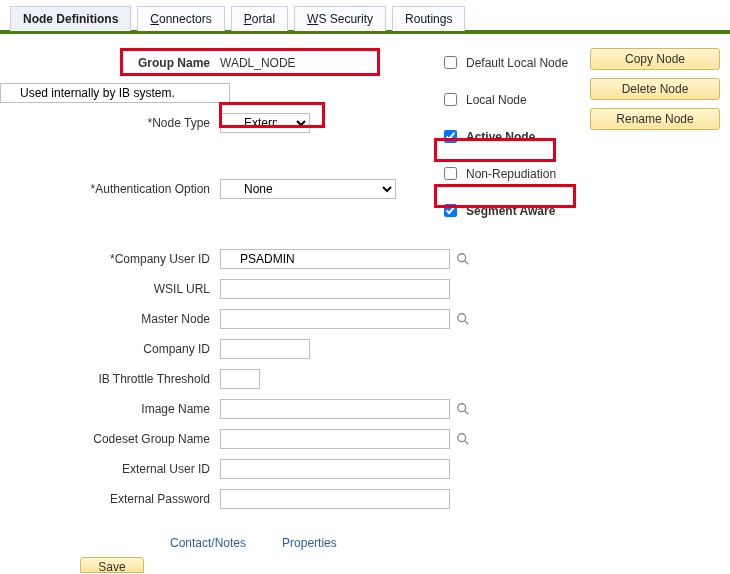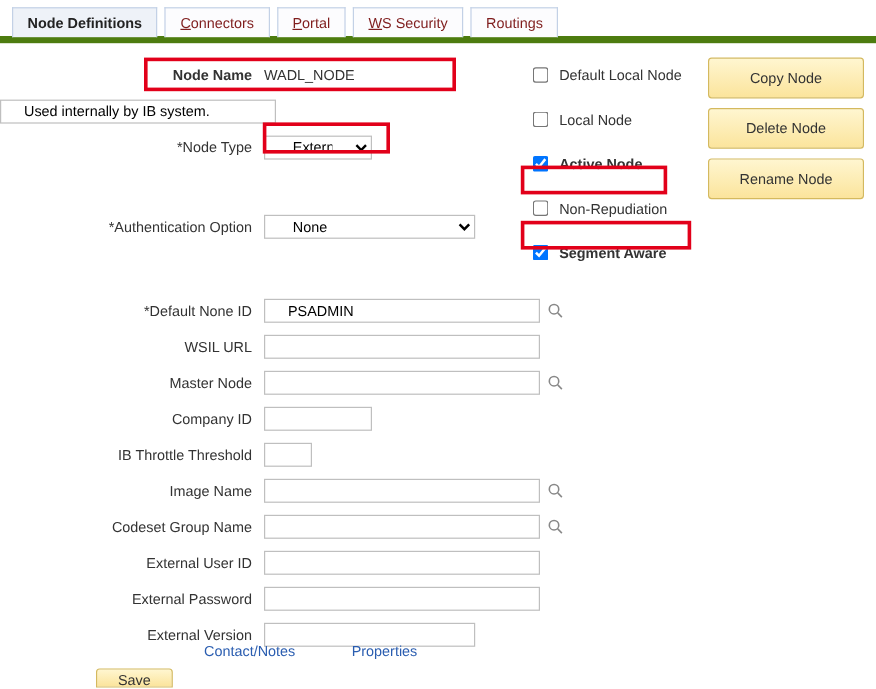--- a/index.html
+++ b/index.html
@@ -13,32 +13,32 @@
   }
   .page {
     position: relative;
     width: 730px;
     height: 574px;
   }
   
   .tabs {
     position: relative;
     height: 30px;
-    border-bottom: 6px solid #4d7c0f;
+    border-bottom: 4px solid #4d7c0f;
     display: flex;
     align-items: flex-end;
     padding-left: 10px;
   }
   .tab {
     border: 1px solid #c3d1e6;
     border-bottom: none;
     padding: 5px 12px;
     margin-right: 6px;
     background: #fcfcfe;
-    color: #7f1d1d;
+    color: #0f172a;
     font-size: 12px;
     cursor: pointer;
     position: relative;
     top: 1px;
   }
   .tab.active {
     background: #eef2f8;
     color: #222;
     font-weight: bold;
   }
@@ -49,21 +49,21 @@
   .actions {
     position: absolute;
     right: 10px;
     top: 48px;
     display: flex;
     flex-direction: column;
     gap: 8px;
   }
   .action-btn {
     width: 130px;
-    height: 34px;
+    height: 22px;
     background: linear-gradient(#fff6d0, #fbe49c);
     border: 1px solid #d4b95e;
     border-radius: 3px;
     color: #333;
     font-size: 12px;
     cursor: pointer;
     padding: 0;
   }
   
   .form {
@@ -142,21 +142,21 @@
     border: 3px solid #e2001a;
     box-sizing: border-box;
     pointer-events: none;
   }
   
   .links {
     position: absolute;
     left: 170px;
     bottom: 24px;
     display: flex;
-    gap: 47px;
+    gap: 36px;
   }
   .links a {
     color: #2a5db0;
     text-decoration: none;
     font-size: 12px;
   }
   .save-btn {
     position: absolute;
     left: 80px;
     bottom: 1px;
@@ -189,21 +189,21 @@
 
   <div class="actions">
     <button class="action-btn">Copy Node</button>
     <button class="action-btn">Delete Node</button>
     <button class="action-btn">Rename Node</button>
   </div>
 
   <div class="form">
 
     <div class="row">
-      <div class="lbl"><b>Node Name</b></div>
+      <div class="lbl"><b>Group Name</b></div>
       <div class="val">
           <span>WADL_NODE</span>
         </div>
     </div>
 
     <div class="row">
       <div class="val">
         <input type="text" class="txt w230" value="Used internally by IB system." style="">
       </div>
     </div>
@@ -220,21 +220,21 @@
     <div class="row" style="margin-top:36px;">
       <div class="lbl">*Authentication Option</div>
       <div class="val">
         <select class="sel w150">
           <option>None</option>
         </select>
       </div>
     </div>
 
     <div class="row" style="margin-top:40px;">
-      <div class="lbl">*Default None ID</div>
+      <div class="lbl">*Company User ID</div>
       <div class="val">
         <input type="text" class="txt w230" value="PSADMIN" style="">
         <span class="lookup">
           <svg viewBox="0 0 16 16" fill="none" stroke="#888" stroke-width="1.5">
               <circle cx="6.5" cy="6.5" r="4.5"></circle>
               <line x1="10" y1="10" x2="14" y2="14"></line>
             </svg>
         </span>
       </div>
     </div>
@@ -307,26 +307,20 @@
       </div>
     </div>
 
     <div class="row">
       <div class="lbl">External Password</div>
       <div class="val">
         <input type="text" class="txt w230" value="" style="">
       </div>
     </div>
 
-    <div class="row">
-      <div class="lbl">External Version</div>
-      <div class="val">
-        <input type="text" class="txt w150" value="" style="">
-      </div>
-    </div>
 
   </div>
 
   <div class="cbgroup">
     <label class="cbrow">
         <input type="checkbox" style=""> 
         <span>Default Local Node</span>
       </label>
     <label class="cbrow">
         <input type="checkbox" style=""> 

